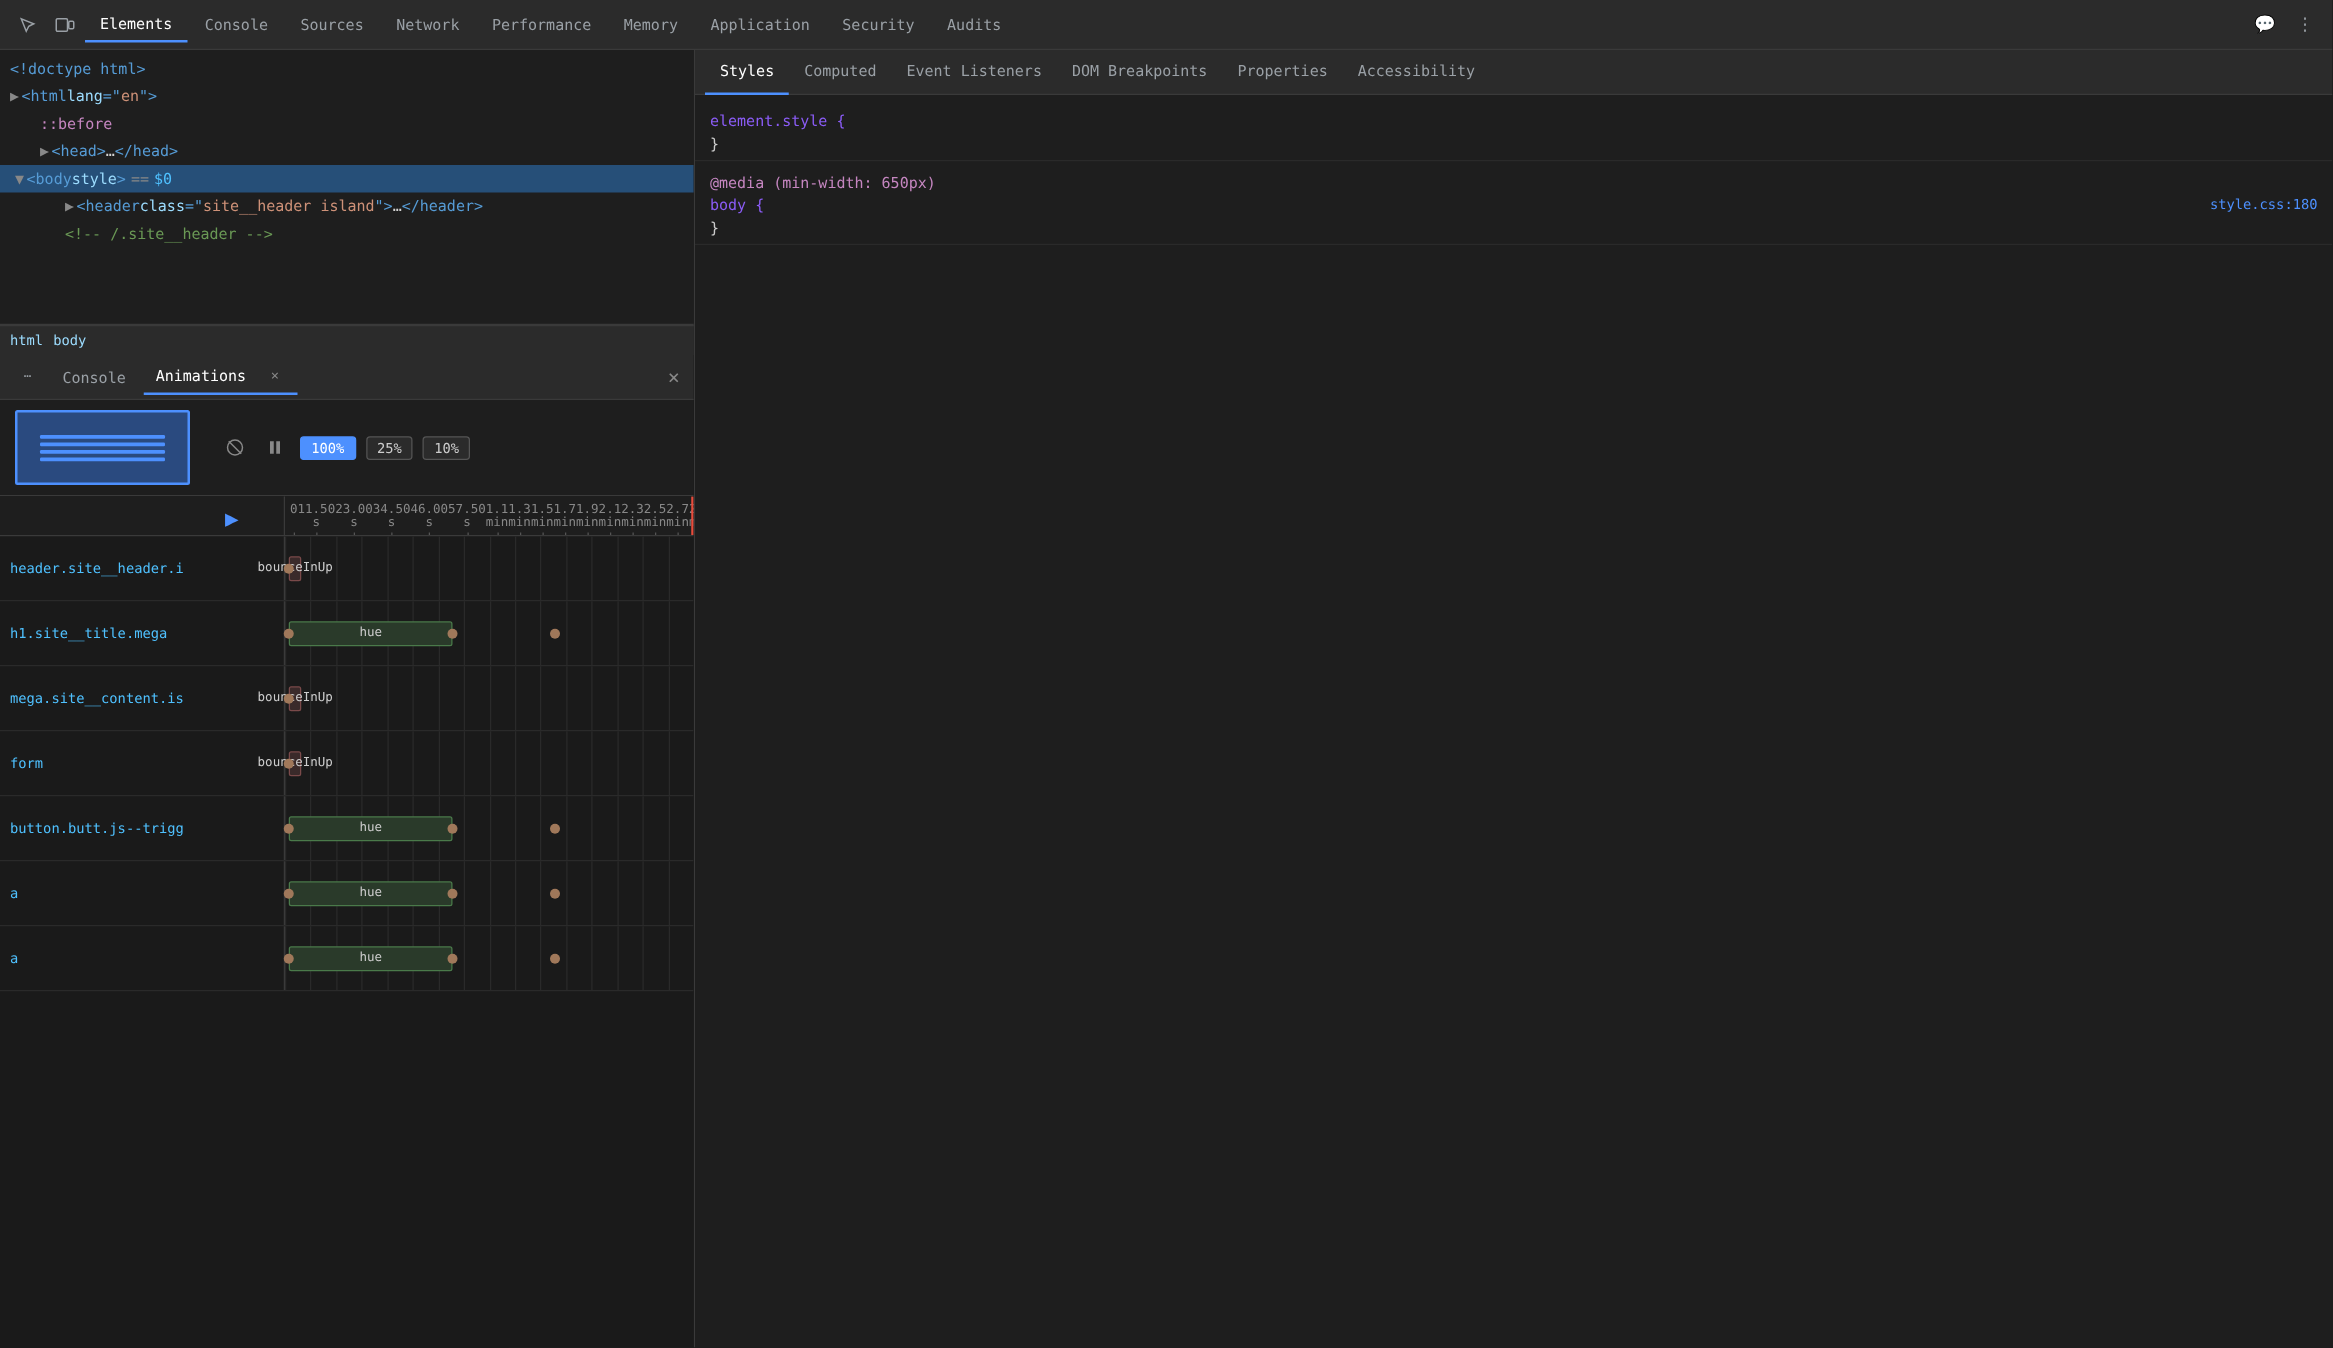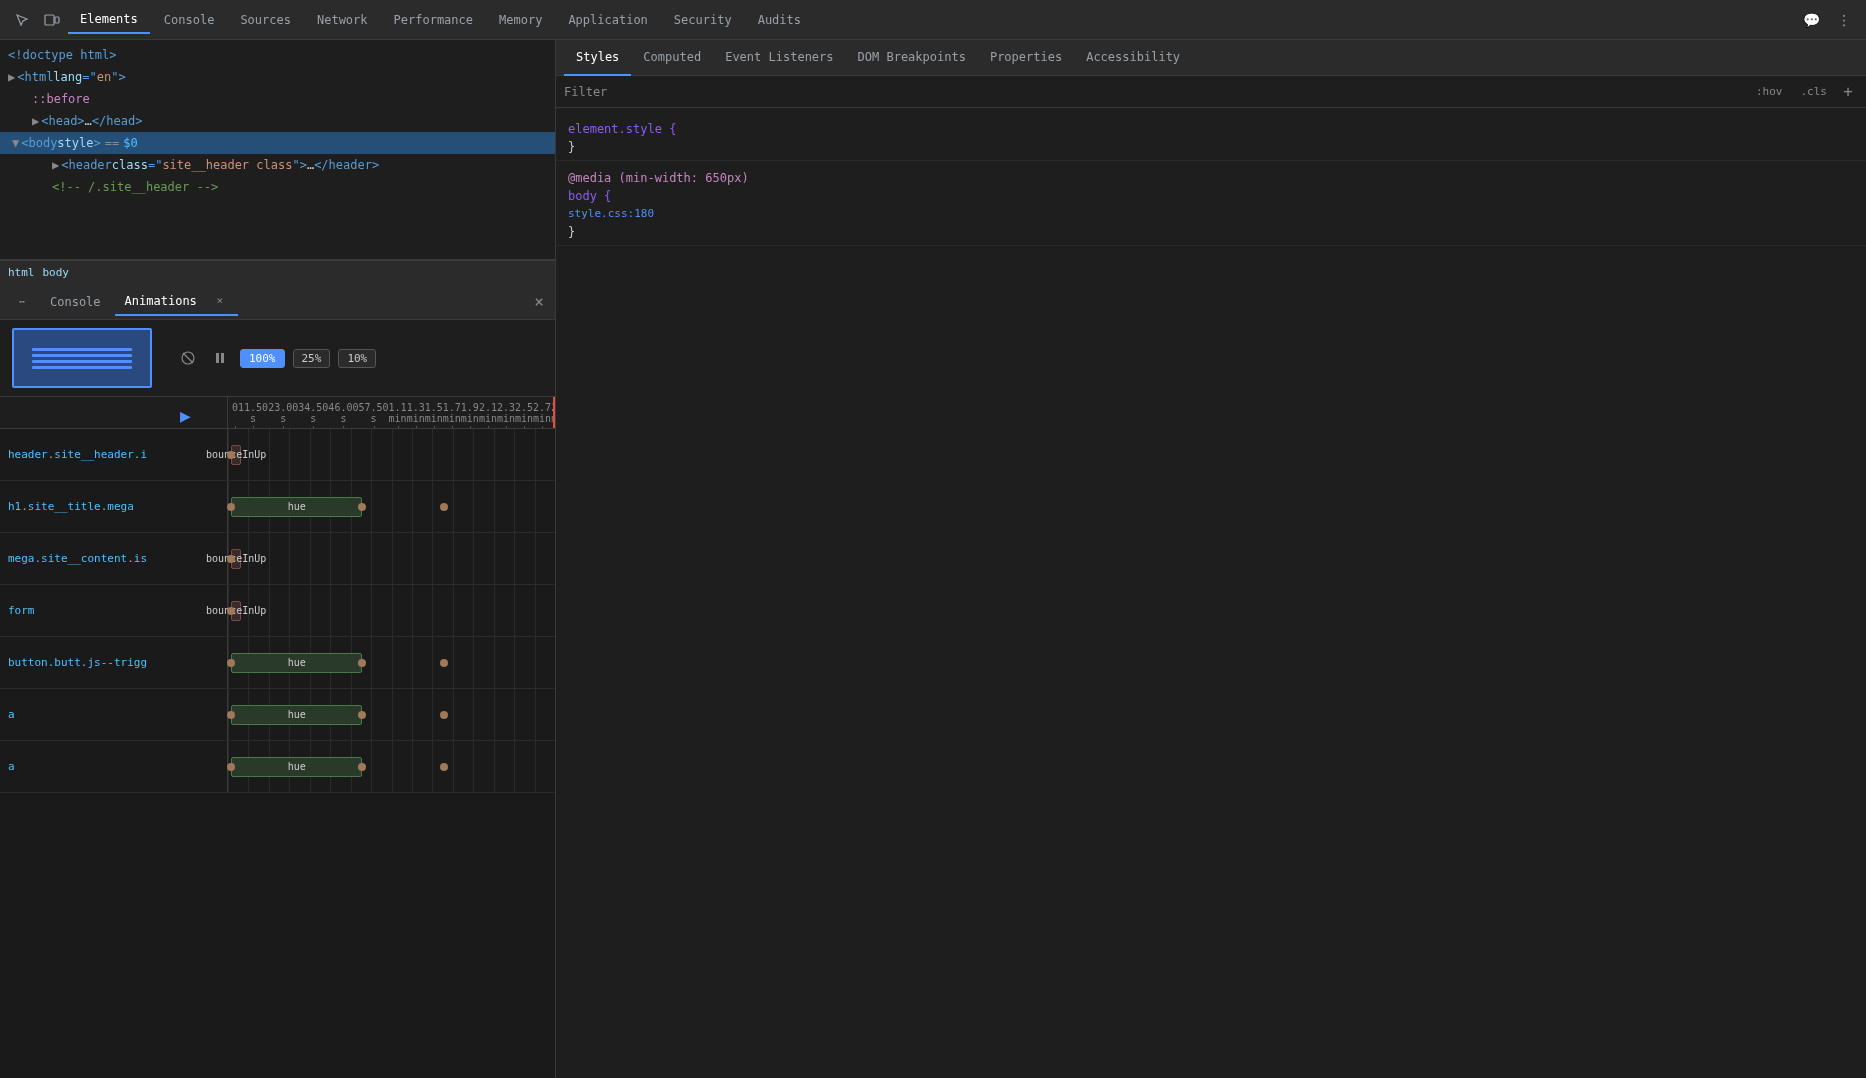--- a/index.html
+++ b/index.html
@@ -522,21 +522,21 @@
           <span class="attr-name">style</span>
           <span class="tag">&gt;</span>
           <span style="color:#888;margin:0 4px;">==</span>
           <span class="dollar">$0</span>
         </div>
         <div class="elem-line" style="padding-left:52px;">
           <span class="arrow">▶</span>
           <span class="tag">&lt;header </span>
           <span class="attr-name">class</span>
           <span class="tag">="</span>
-          <span class="attr-value">site__header class</span>
+          <span class="attr-value">site__header island</span>
           <span class="tag">"&gt;</span>
           <span class="text-content">…</span>
           <span class="tag">&lt;/header&gt;</span>
         </div>
         <div class="elem-line" style="padding-left:52px;">
           <span class="comment">&lt;!-- /.site__header --&gt;</span>
         </div>
 
       </div>
     </div>
@@ -796,46 +796,37 @@
 
     <div class="styles-tabs">
       <div class="style-tab active">Styles</div>
       <div class="style-tab">Computed</div>
       <div class="style-tab">Event Listeners</div>
       <div class="style-tab">DOM Breakpoints</div>
       <div class="style-tab">Properties</div>
       <div class="style-tab">Accessibility</div>
     </div>
 
-    <div class="styles-filter">
-      <span class="filter-label">Filter</span>
-      <input class="filter-input" type="text" style="">
-      <div class="filter-actions">
-        <div class="filter-action-btn">:hov</div>
-        <div class="filter-action-btn">.cls</div>
-        <div class="filter-plus">+</div>
-      </div>
-    </div>
 
     <div class="styles-content">
 
       <div class="style-block">
         <div>
           <span class="style-selector">element.style {</span>
         </div>
         <div>
           <span class="style-brace">}</span>
         </div>
       </div>
 
       <div class="style-block">
         <div>
           <span class="media-query">@media (min-width: 650px)</span>
         </div>
-        <div style="display:flex;justify-content:space-between;align-items:flex-start;flex-direction:column;">
+        <div style="display:flex;justify-content:space-between;align-items:flex-start;">
           <span class="style-selector">body {</span>
           <span class="style-link">style.css:180</span>
         </div>
         <div>
           <span class="style-brace">}</span>
         </div>
       </div>
 
     </div>
   </div>

